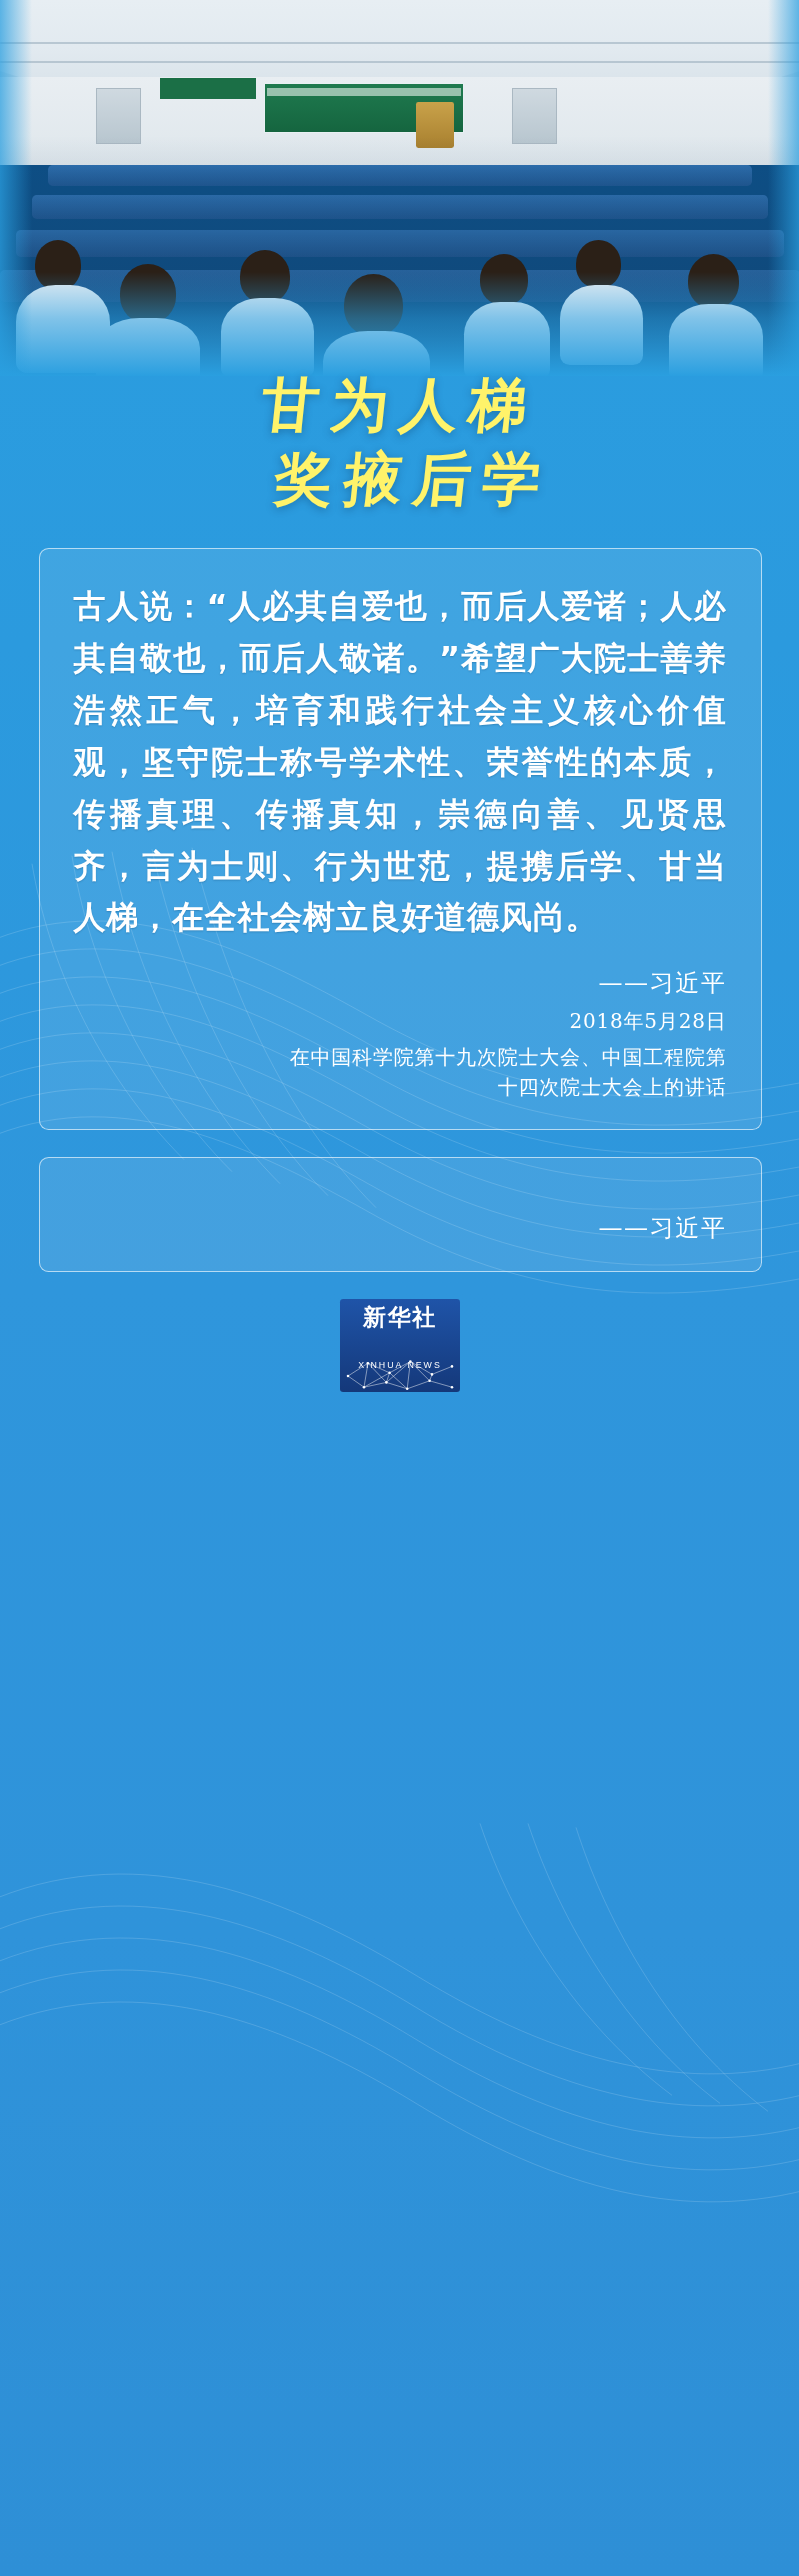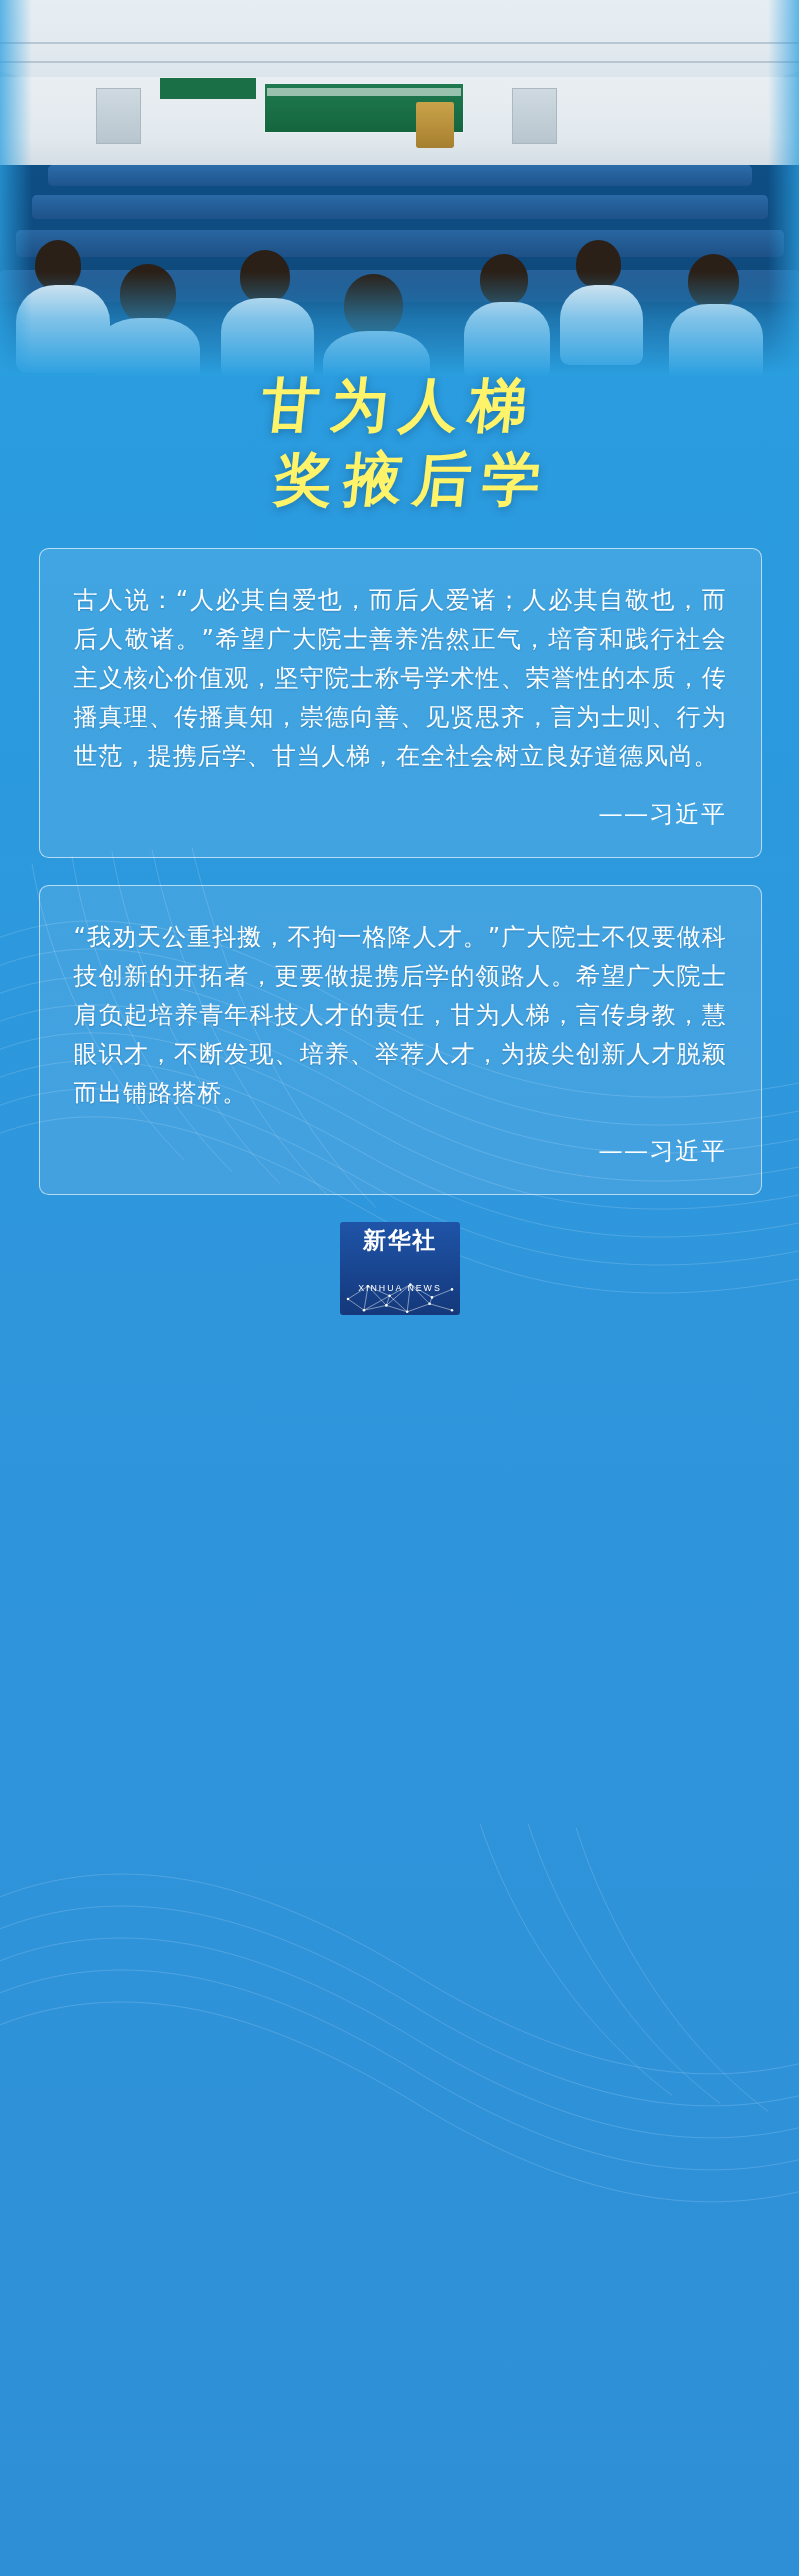--- a/index.html
+++ b/index.html
@@ -140,25 +140,25 @@
     margin: 0 auto 27px auto;
     width: 723px;
     background: rgba(255,255,255,.10);
     border: 1.6px solid rgba(255,255,255,.62);
     border-radius: 9.6px;
     padding: 32px 34px 27px 34px;
   }
   .quote-text {
     color: #ffffff;
     font-family: "DejaVu Sans", sans-serif;
-    font-size: 24px;
+    font-size: 32px;
     line-height: 1.62;
     letter-spacing: 0.8px;
     text-align: justify;
-    font-weight: 400;
+    font-weight: 700;
     text-shadow: 0 0.8px 1.6px rgba(0,50,90,.25);
   }
   .attrib {
     margin-top: 22.4px;
     text-align: right;
     color: #ffffff;
     font-family: "DejaVu Serif", serif;
     font-size: 24px;
     letter-spacing: 1.6px;
   }
@@ -294,24 +294,28 @@
 </div>
 
 <div class="title-wrap">
   <div class="title-line l1">甘为人梯</div>
   <div class="title-line l2">奖掖后学</div>
 </div>
 
 <div class="card">
   <div class="quote-text">古人说：“人必其自爱也，而后人爱诸；人必其自敬也，而后人敬诸。”希望广大院士善养浩然正气，培育和践行社会主义核心价值观，坚守院士称号学术性、荣誉性的本质，传播真理、传播真知，崇德向善、见贤思齐，言为士则、行为世范，提携后学、甘当人梯，在全社会树立良好道德风尚。</div>
   <div class="attrib">——习近平</div>
+  <div class="date">2018年5月28日</div>
+  <div class="source">
+    <span>在中国科学院第十九次院士大会、中国工程院第</span>
+    <span class="sline2">十四次院士大会上的讲话</span>
+  </div>
 </div>
 
 <div class="card">
-  <div class="quote-text">“我劝天公重抖擞，不拘一格降人才。”广大院士不仅要做科技创新的开拓者，更要做提携后学的领路人。希望广大院士肩负起培养青年科技人才的责任，甘为人梯，言传身教，慧眼识才，不断发现、培养、举荐人才，为拔尖创新人才脱颖而出铺路搭桥。</div>
   <div class="attrib">——习近平</div>
 </div>
 
 <div class="footer">
   <div class="logo-box">
     <div class="logo-top">新华社</div>
     <div class="logo-sub">XINHUA NEWS</div>
     <svg class="logo-net" viewBox="0 0 150 50">
       <g stroke="rgba(255,255,255,0.75)" stroke-width="0.8" fill="none">
         <path d="M10,30 L35,14 L62,26 L88,12 L115,28 L140,18"></path>

